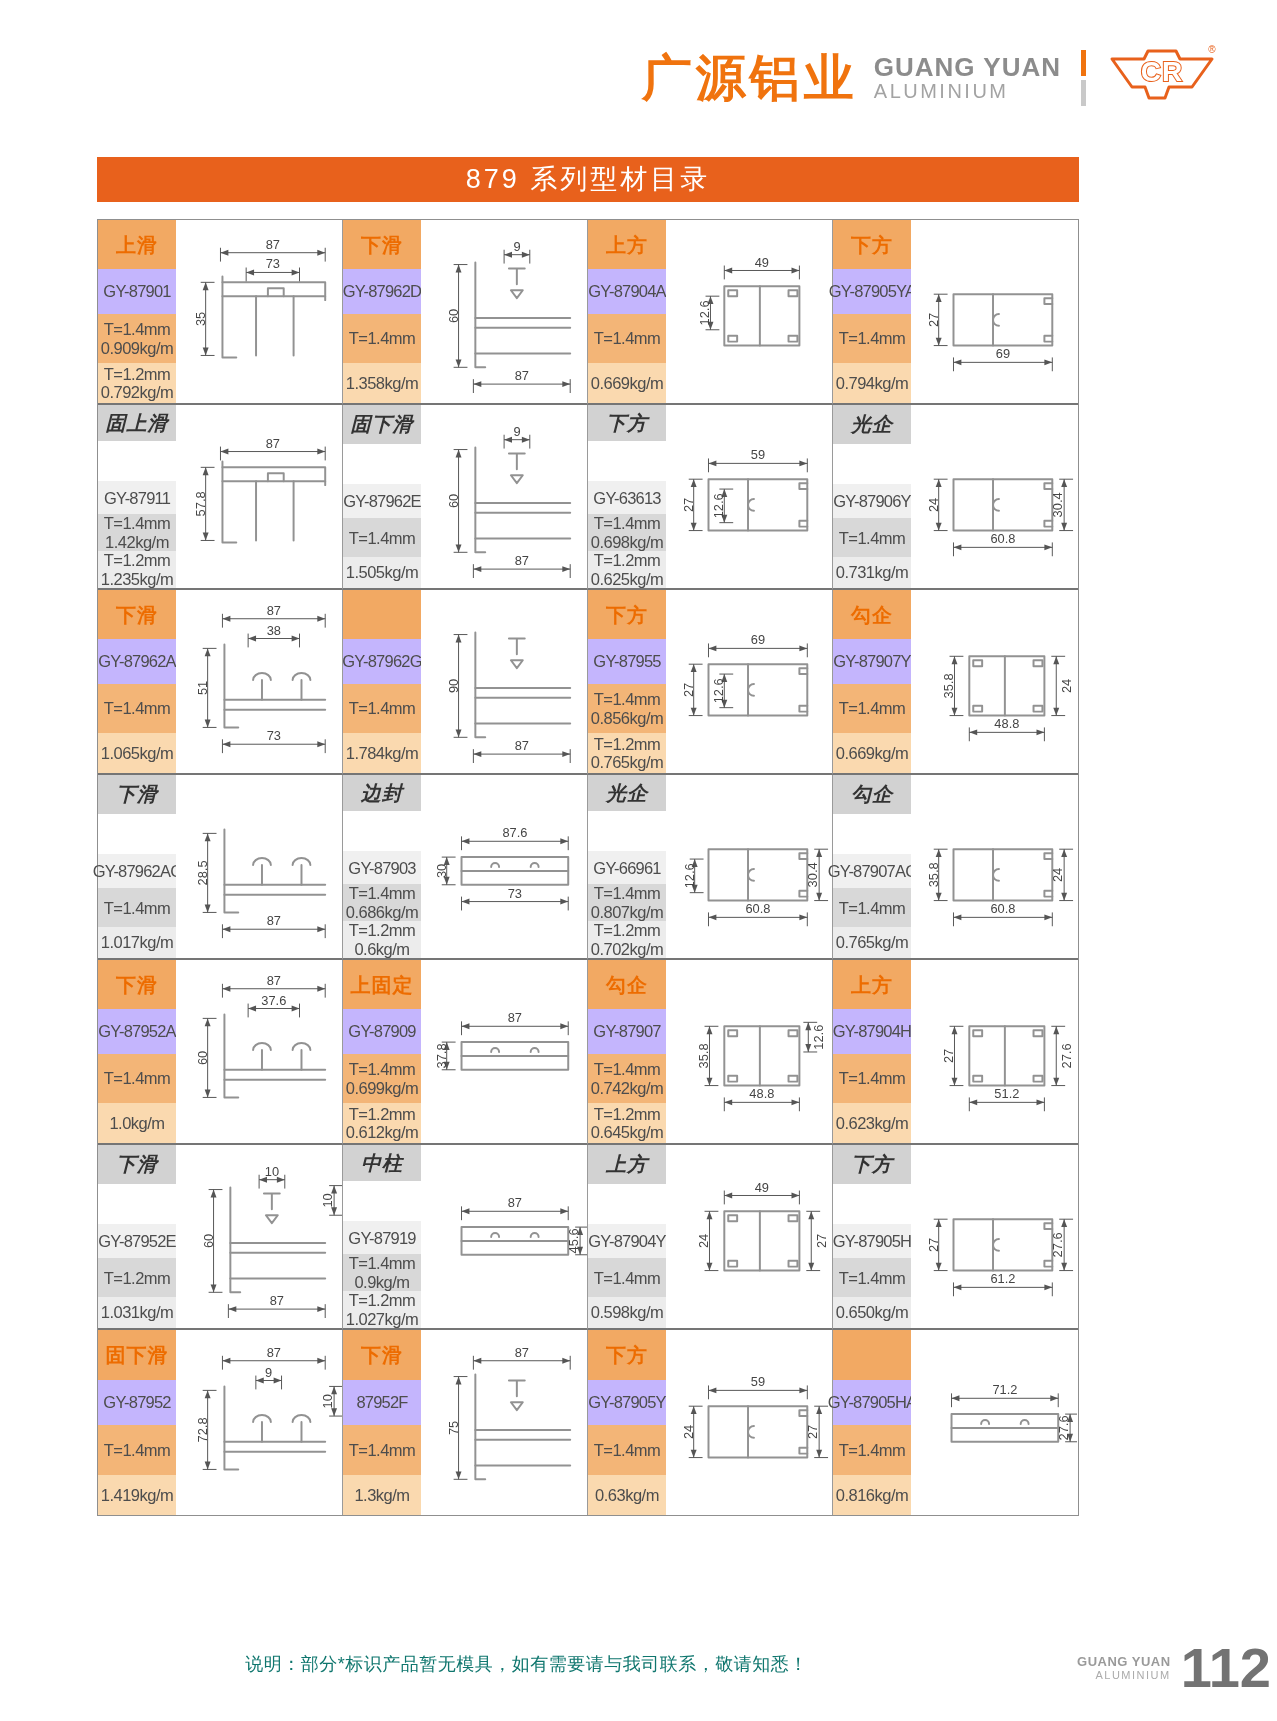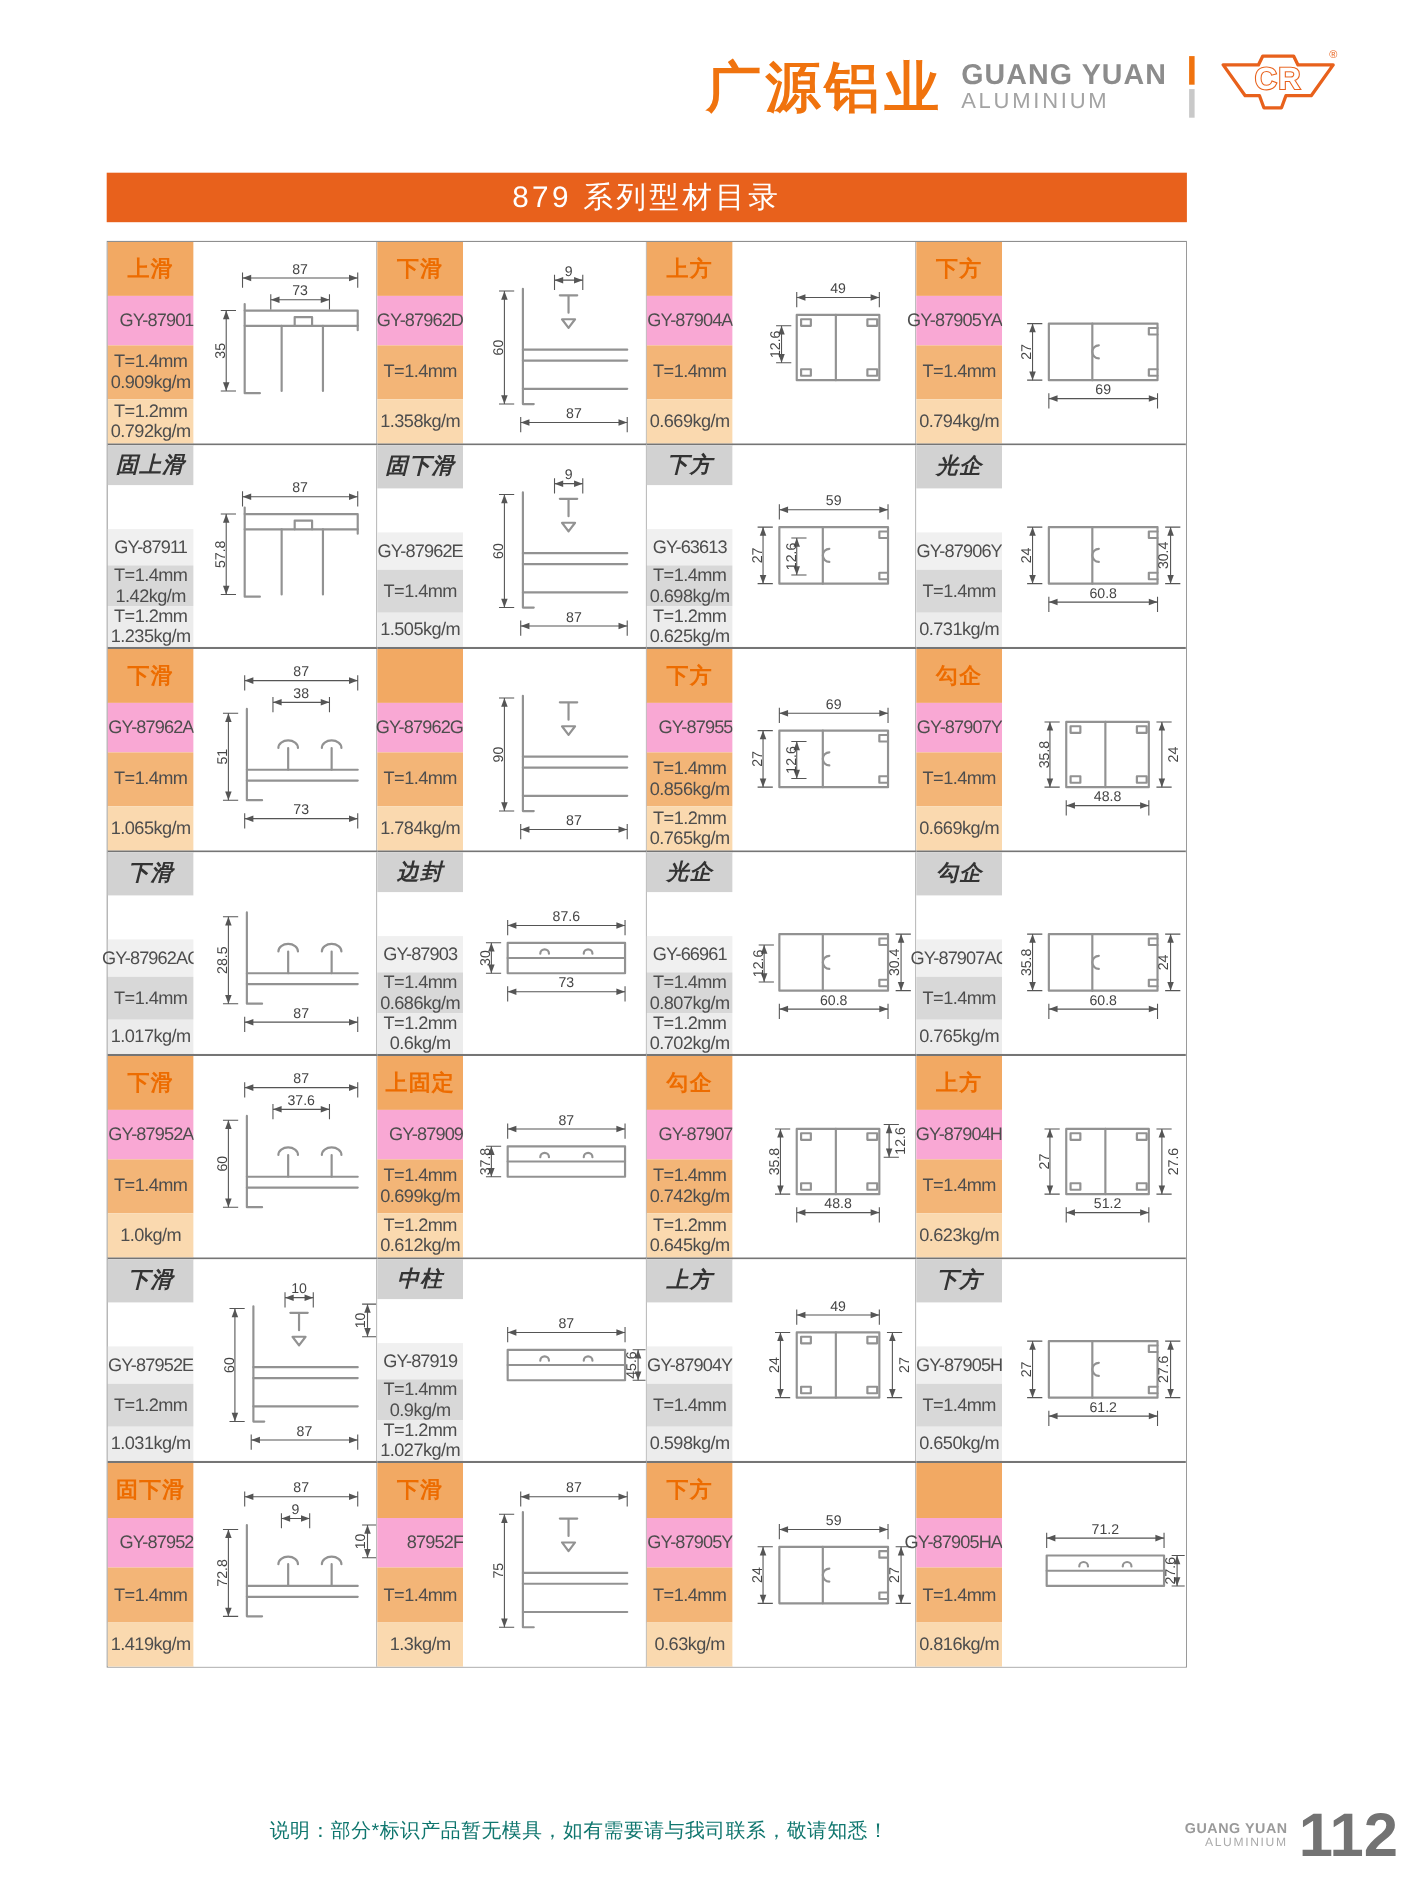--- a/index.html
+++ b/index.html
@@ -28,21 +28,21 @@
   .cell:nth-child(4n){border-right:none;}
   .cell:nth-last-child(-n+4){border-bottom:none;}
   .info{width:78px;display:flex;flex-direction:column;}
   .band{width:78px;display:flex;flex-direction:column;justify-content:center;align-items:center;text-align:center;box-sizing:border-box;}
   .band div{line-height:1.12;white-space:nowrap;}
   .band-label{height:50px;font-size:20px;font-weight:bold;letter-spacing:1px;}
   .band-code{height:45px;font-size:16.5px;letter-spacing:-0.8px;color:#4d4d4d;}
   .band-spec1{height:50px;font-size:16.5px;letter-spacing:-0.5px;color:#4d4d4d;}
   .band-spec2{height:40px;font-size:16.5px;letter-spacing:-0.5px;color:#4d4d4d;}
   .cell.orange .band-label{background:#F2A963;color:#ED6C00;}
-  .cell.orange .band-code{background:#f9a8d4;align-items:flex-end;}
+  .cell.orange .band-code{background:#c4b5fd;}
   .cell.orange .band-spec1{background:#F3B577;}
   .cell.orange .band-spec2{background:#FAD9AF;}
   .cell.gray .band-label{background:#D2D2D2;color:#333;font-style:italic;}
   .cell.gray .band-code{background:#F0F0F0;margin-top:40px;}
   .cell.gray .band-spec1{background:#D8D8D8;}
   .cell.gray .band-spec2{background:#ECECEC;}
   .draw{flex:1;background:#fff;display:flex;align-items:flex-end;justify-content:center;overflow:hidden;}
   .draw svg text{font-size:13px;fill:#454545;font-family:"Liberation Sans","DejaVu Sans",sans-serif;}
 
   

